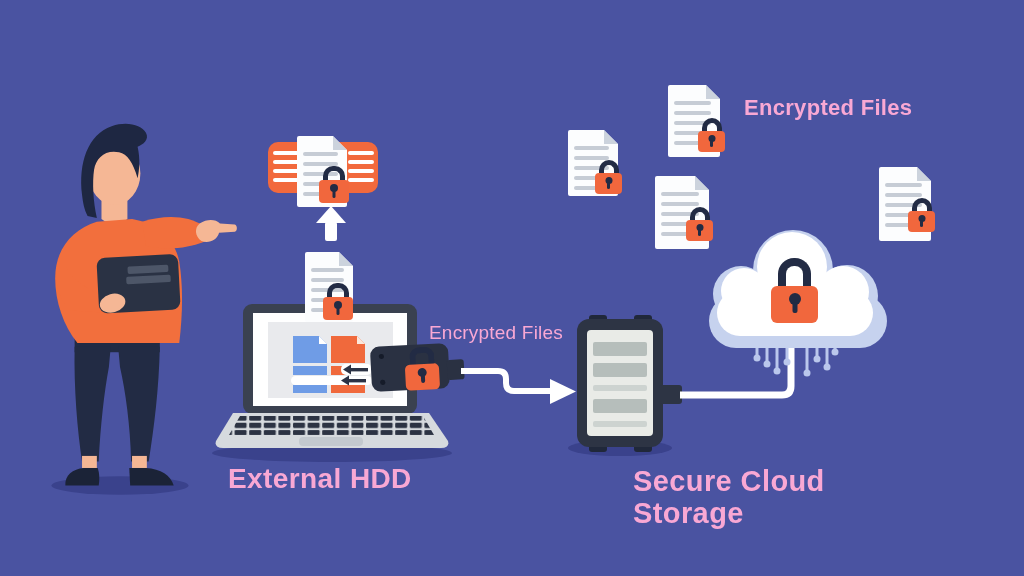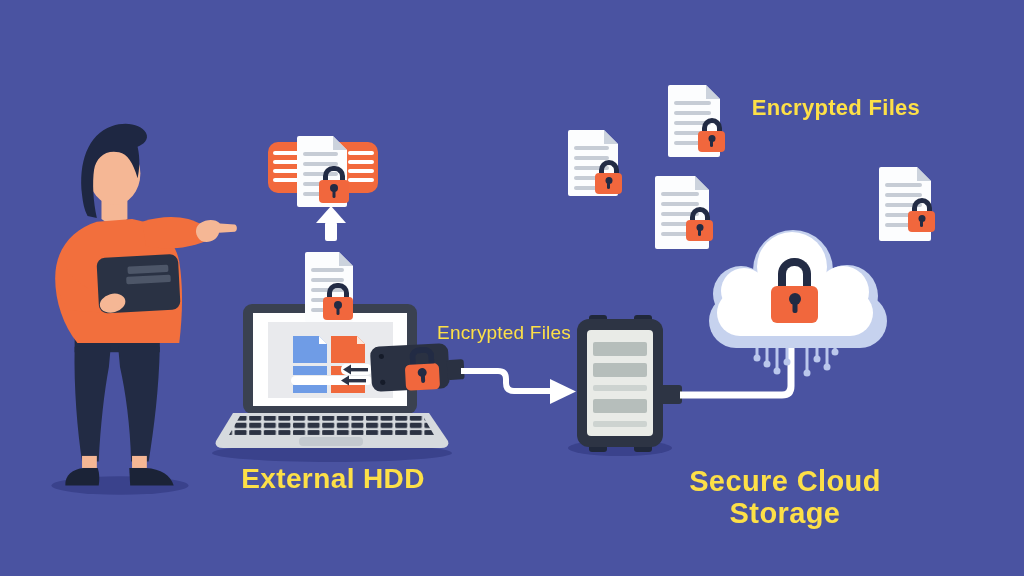--- a/index.html
+++ b/index.html
@@ -3,21 +3,21 @@
 <meta charset="utf-8">
 <style>
   html,body{margin:0;padding:0;background:#30376e;}
   .stage{
     position:relative;width:1024px;height:576px;overflow:hidden;
     background:#4a53a1;
     font-family:"Liberation Sans", sans-serif;
   }
   .abs{position:absolute;}
   
-  .label{position:absolute;color:#fde047;text-align:center;line-height:1.1;}
+  .label{position:absolute;color:#f9a8d4;line-height:1.1;}
   .label-sm{font-size:19px;font-weight:500;letter-spacing:.2px;}
   .label-md{font-size:22px;font-weight:600;letter-spacing:.3px;}
   .label-lg{font-size:28px;font-weight:700;letter-spacing:.4px;}
   
   .doc{
     position:absolute;background:#fcfdfe;border-radius:2px;
     clip-path:polygon(0 0,calc(100% - 14px) 0,100% 14px,100% 100%,0 100%);
   }
   .doc .fold{
     position:absolute;top:0;right:0;width:14px;height:14px;background:#ccd3dd;

